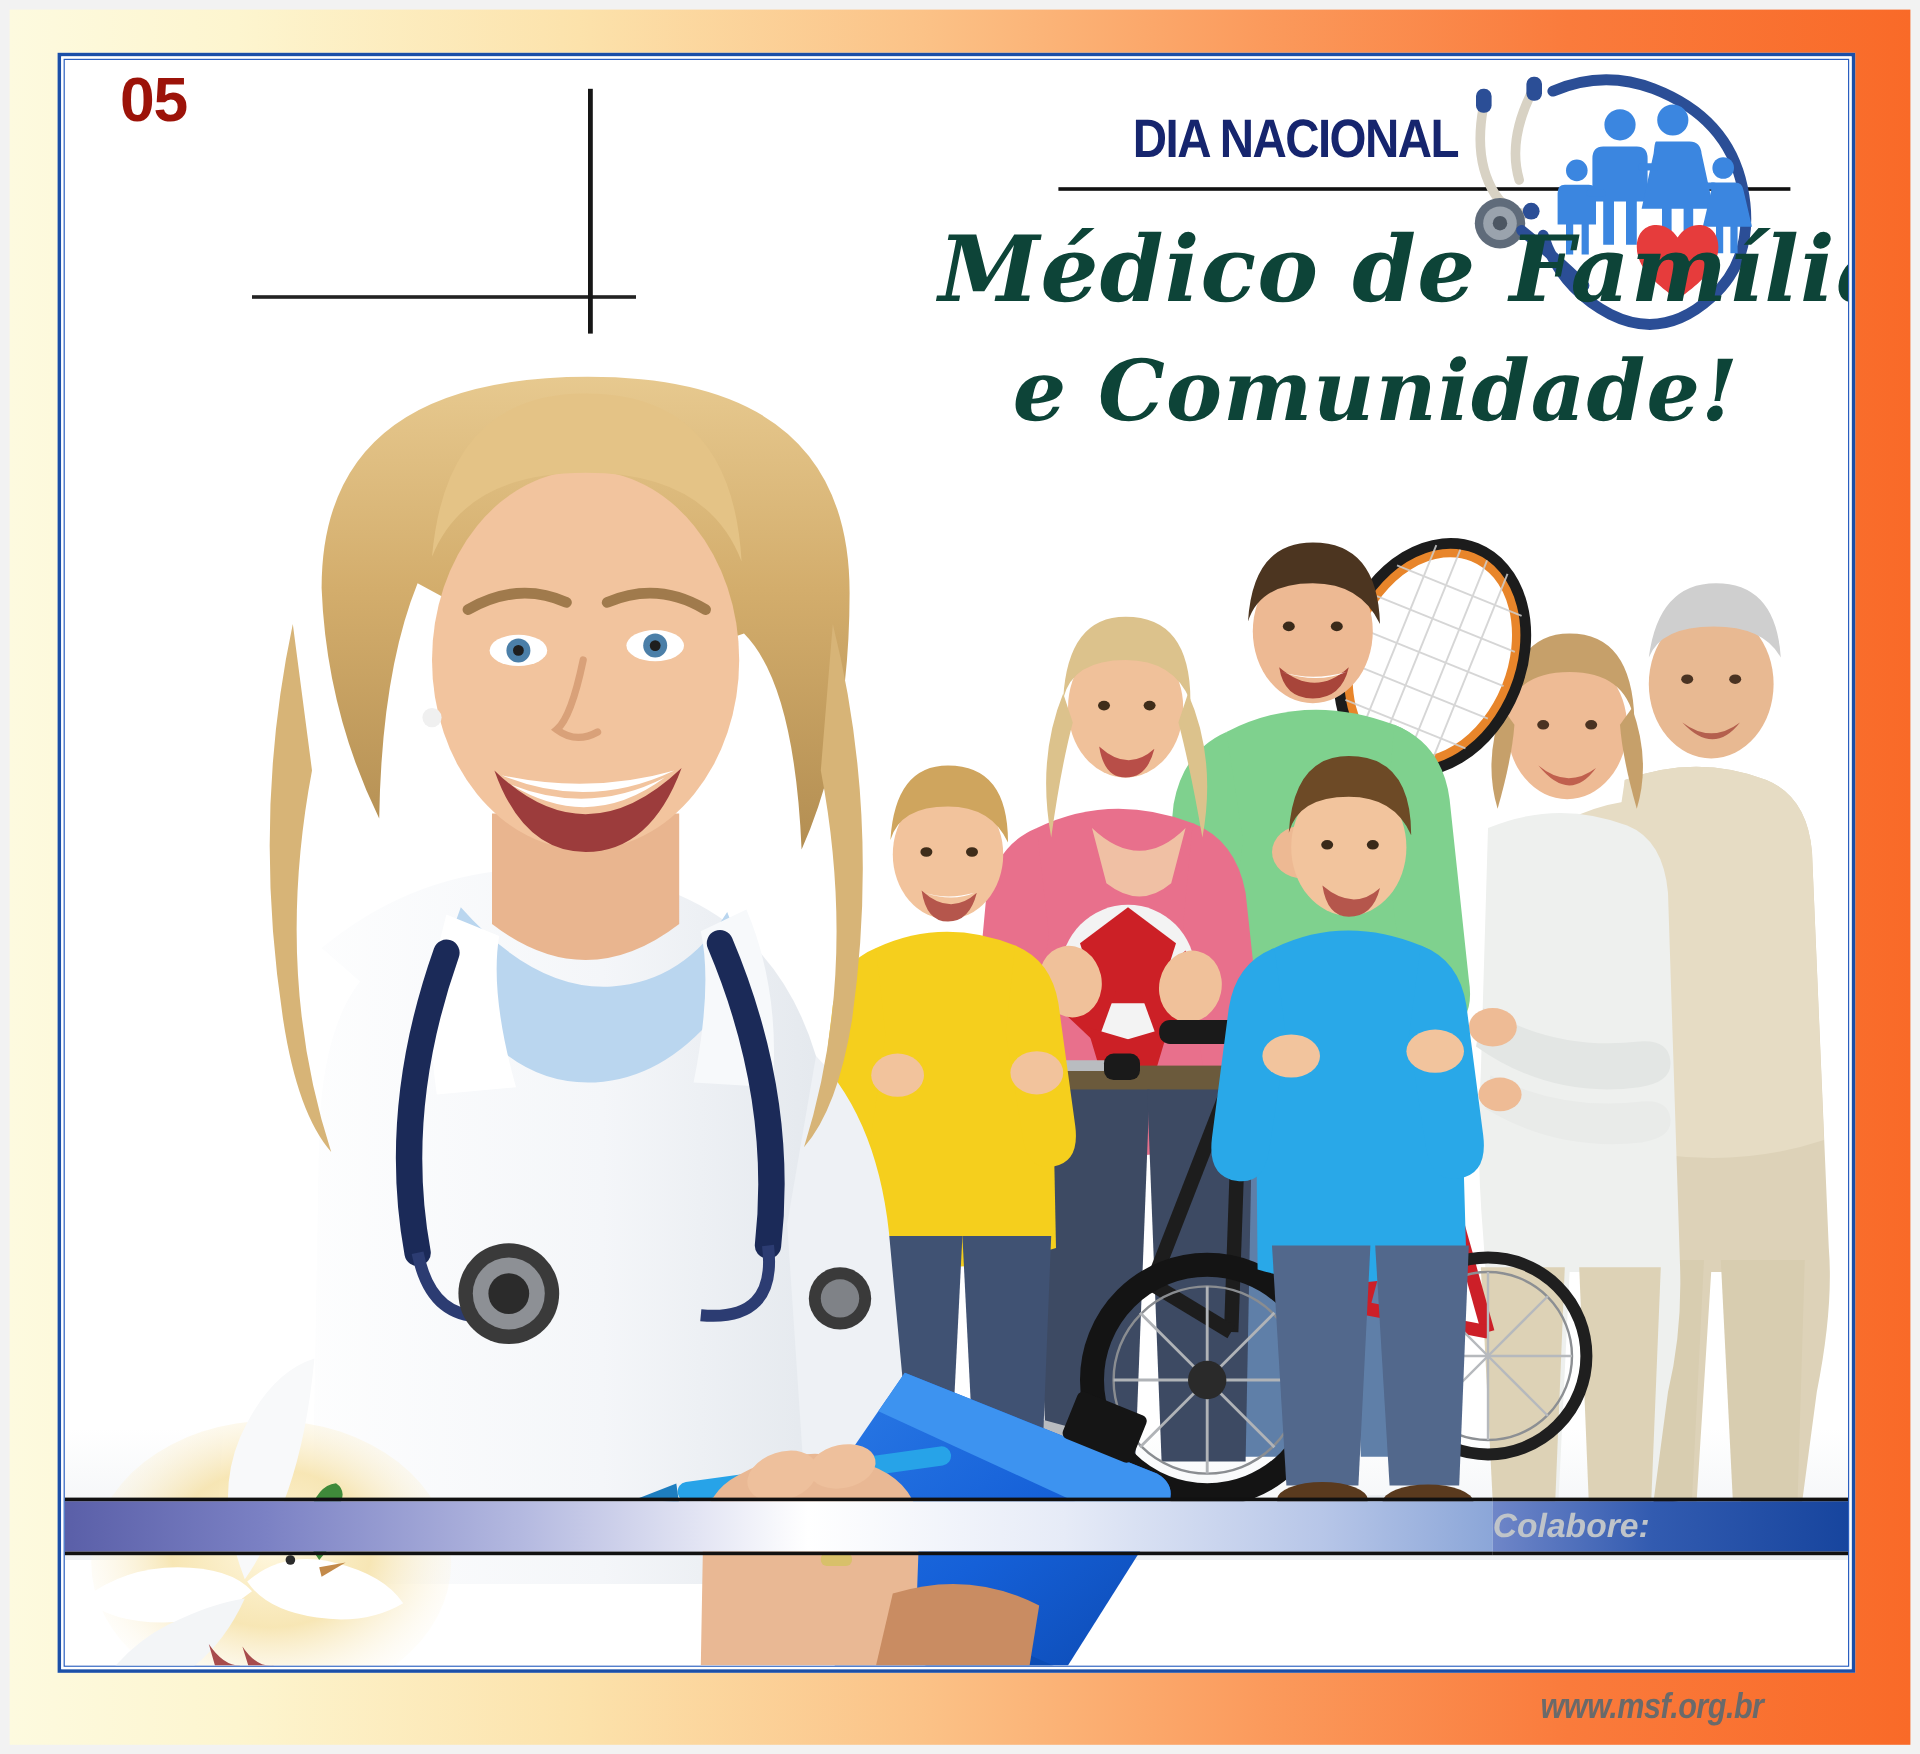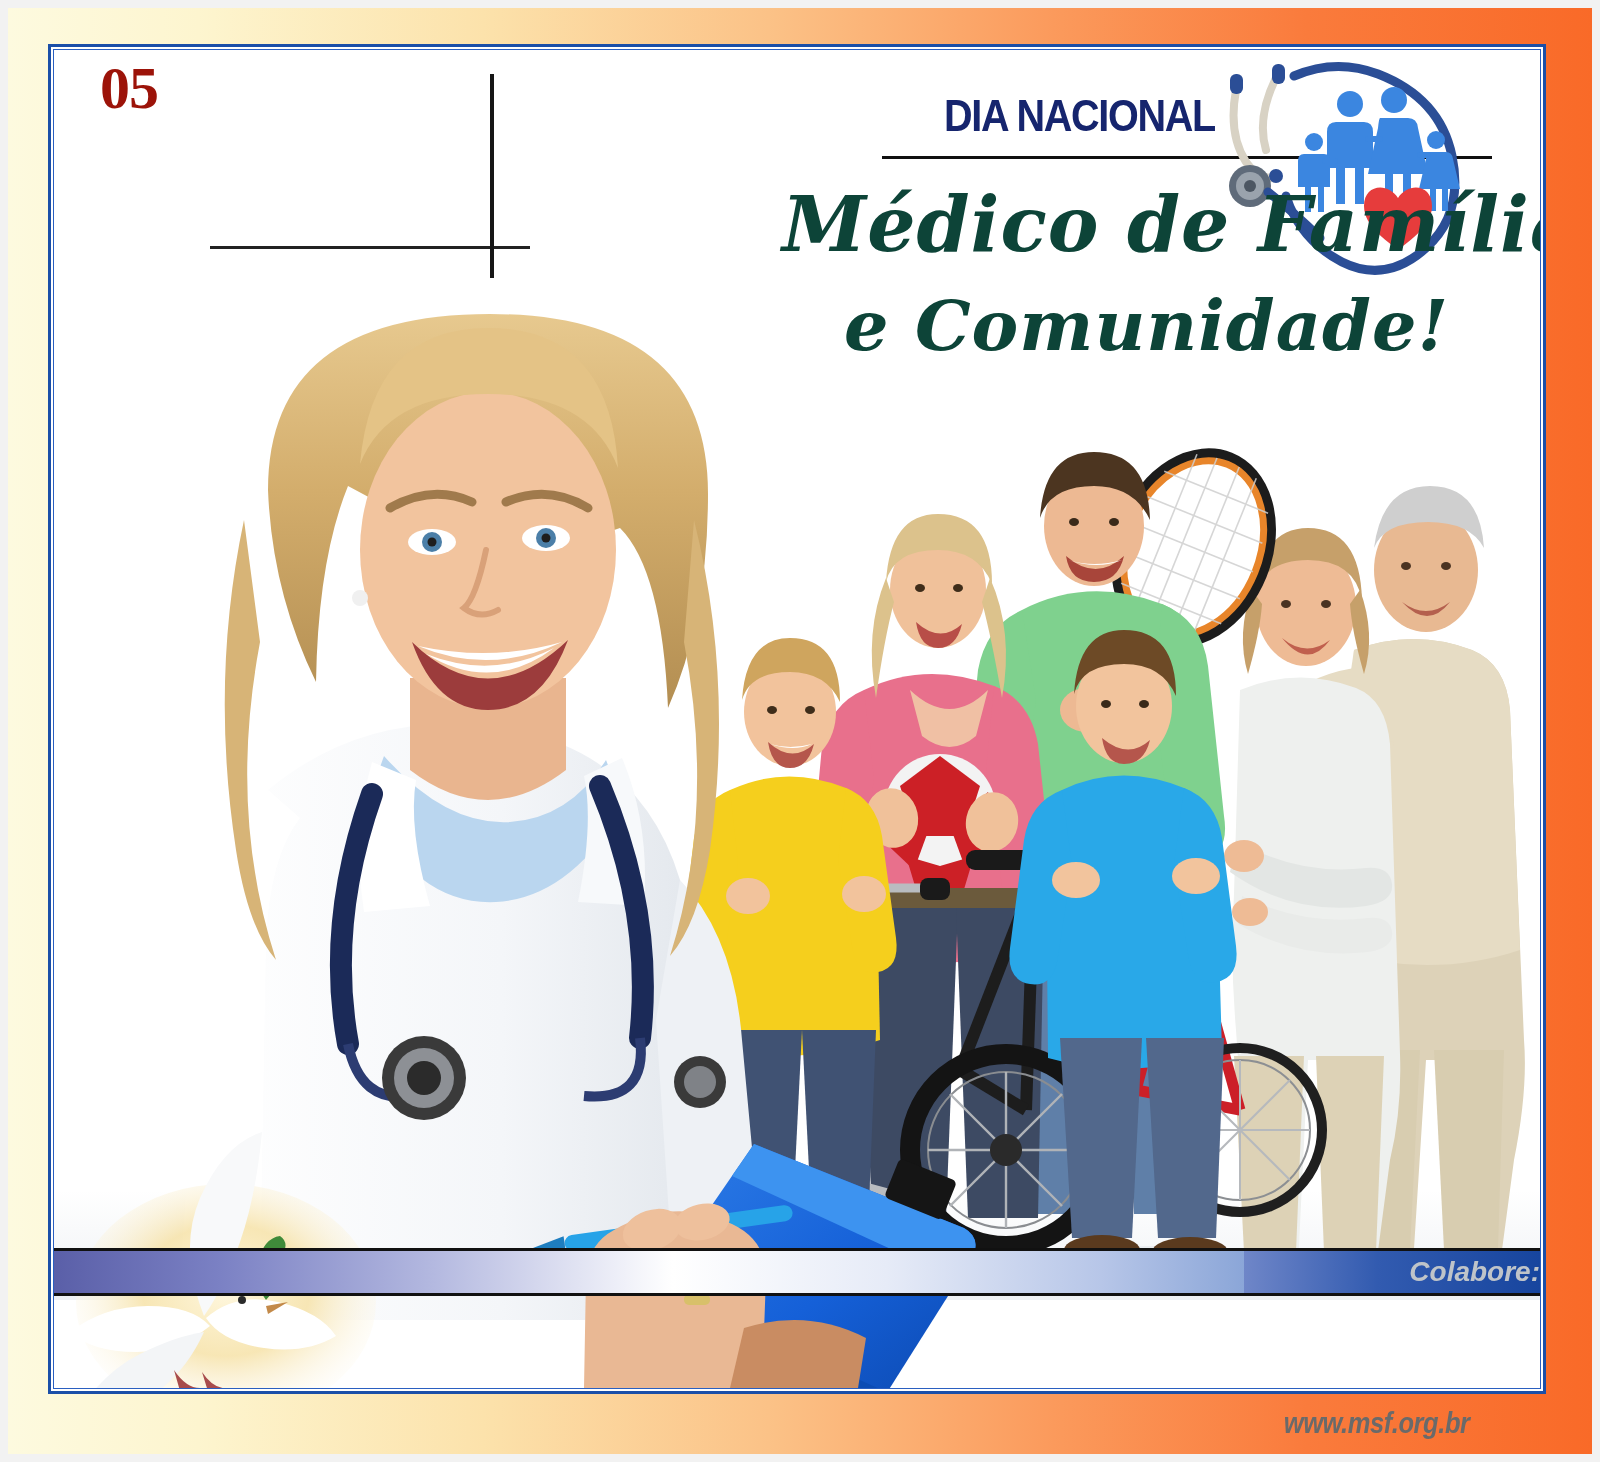--- a/index.html
+++ b/index.html
@@ -50,23 +50,23 @@
     background: #ffffff;
     overflow: hidden;
   }
 
   
   #date-block {
     position: absolute; left: 30px; top: 10px;
     width: 420px; height: 220px;
   }
   #day {
-    font-family: Liberation Serif, serif;
-    font-weight: bold;
-    font-size: 60px;
+    font-family: Liberation Sans, sans-serif;
+    font-weight: bold;
+    font-size: 52px;
     color: #9c1309;
     line-height: 0.95;
     letter-spacing: -1px;
     margin-left: 16px;
   }
   #month {
     font-family: "Liberation Serif", serif;
     font-weight: bold;
     font-size: 60px;
     color: #cf3a12;
@@ -163,21 +163,21 @@
       #5a5fa8 0%, #7b81c4 14%, #b4b9e0 32%,
       #ffffff 52%, #e6ebf7 70%, #b7c6e8 88%, #8ba6d8 100%);
   }
   #band-right {
     position: absolute;
     left: 1190px; top: 0;
     width: 296px; height: 48px;
     border-top: 3px solid #111;
     border-bottom: 3px solid #111;
     background: linear-gradient(to right, #6f86c8 0%, #325bb0 45%, #17459e 100%);
-    display: flex; align-items: center; justify-content: flex-end;
+    display: flex; align-items: center; justify-content: flex-start;
   }
   #colabore {
     font-family: "Liberation Sans", sans-serif;
     font-style: italic;
     font-weight: bold;
     font-size: 28px;
     color: #bfc4c9;
     letter-spacing: 0px;
   }
   #footer-bottom {

